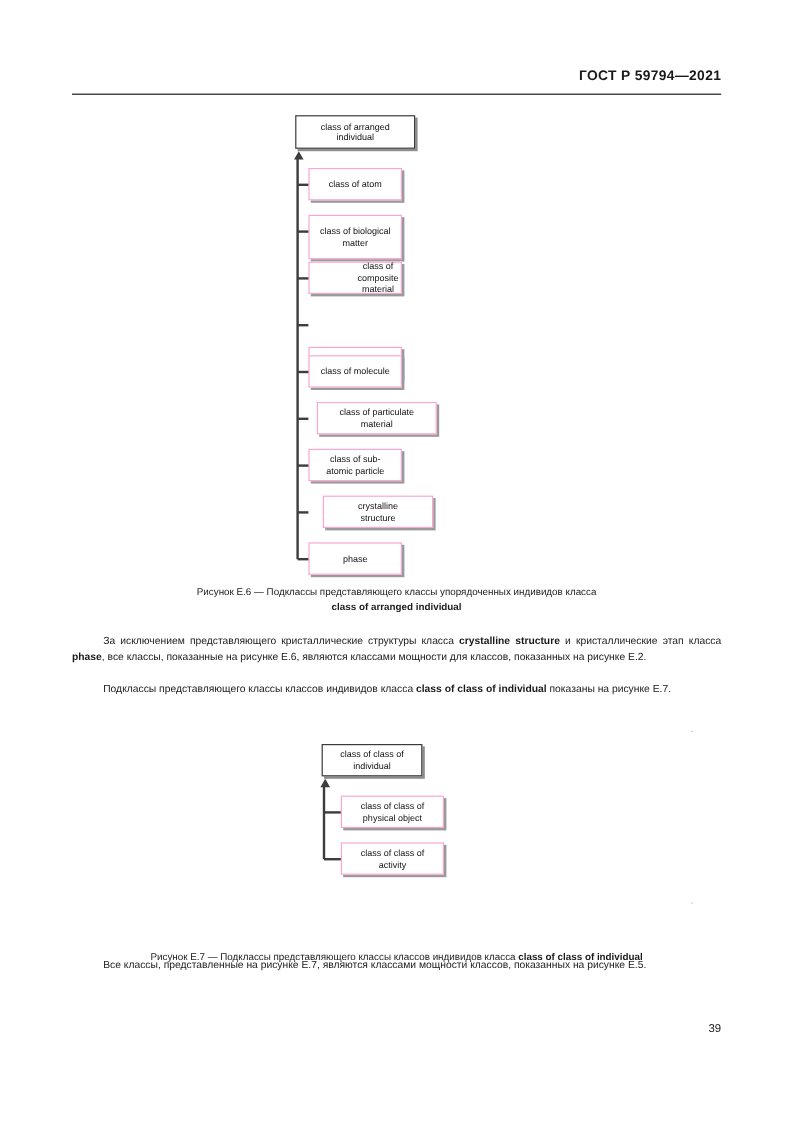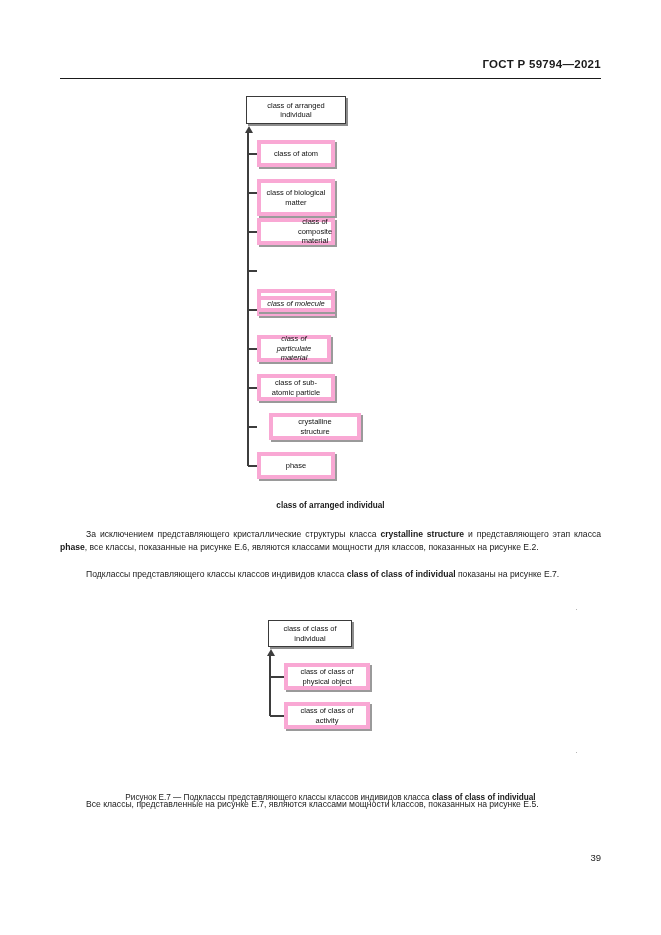--- a/index.html
+++ b/index.html
@@ -40,21 +40,21 @@
     position: absolute;
   }
   .diagram-inner {
     position: relative;
   }
 
   .node {
     position: absolute;
     box-sizing: border-box;
     background: #ffffff;
-    border: 4px solid #f9a8d4;
+    border: 1px solid #f9a8d4;
     box-shadow: 2px 2px 0 0 #9a9a9a;
     display: flex;
     align-items: center;
     justify-content: center;
     text-align: center;
     font-size: 7.5px;
     line-height: 1.25;
     color: #111111;
     padding: 1px 3px;
   }
@@ -148,25 +148,25 @@
       <div class="branch" style="left: 8px; top: 95.5px; width: 9px;"></div>
       <div class="node" style="left: 17px; top: 122px; width: 78px; height: 27px; padding-left: 41px;">
         <span class="node-text">class of composite
 material</span>
       </div>
       <div class="branch" style="left: 8px; top: 134.5px; width: 9px;"></div>
       <div class="node" style="left: 17px; top: 161px; width: 78px; height: 27px; margin-top: 32px;">
         <span class="node-text">class of compound</span>
       </div>
       <div class="branch" style="left: 8px; top: 173.5px; width: 9px;"></div>
-      <div class="node" style="left: 17px; top: 200px; width: 78px; height: 16px; font-style: italic;">
+      <div class="node" style="left: 17px; top: 200px; width: 78px; height: 27px;">
         <span class="node-text">class of molecule</span>
       </div>
       <div class="branch" style="left: 8px; top: 212.5px; width: 9px;"></div>
-      <div class="node" style="left: 17px; top: 239px; width: 74px; height: 27px; font-style: italic;">
+      <div class="node" style="left: 24px; top: 239px; width: 100px; height: 27px;">
         <span class="node-text">class of particulate
 material</span>
       </div>
       <div class="branch" style="left: 8px; top: 251.5px; width: 9px;"></div>
       <div class="node" style="left: 17px; top: 278px; width: 78px; height: 27px;">
         <span class="node-text">class of sub-
 atomic particle</span>
       </div>
       <div class="branch" style="left: 8px; top: 290.5px; width: 9px;"></div>
       <div class="node" style="left: 29px; top: 317px; width: 92px; height: 27px;">
@@ -176,26 +176,26 @@
       <div class="branch" style="left: 8px; top: 329.5px; width: 9px;"></div>
       <div class="node" style="left: 17px; top: 356px; width: 78px; height: 27px;">
         <span class="node-text">phase</span>
       </div>
       <div class="branch" style="left: 8px; top: 368.5px; width: 9px;"></div>
       <div class="trunk" style="left: 7px; top: 36px; height: 333.5px;"></div>
     </div>
 </div>
 
 <div class="caption" style="top:488px;">
-  <br>
+  <span>Рисунок Е.6 — Подклассы представляющего классы упорядоченных индивидов класса</span><br>
   <b>class of arranged individual</b>
 </div>
 
 <div class="para" style="top:528px;">
-  <span>За исключением представляющего кристаллические структуры класса </span><b>crystalline structure</b><span> и представляющего этап класса </span><b>phase</b><span>, все классы, показанные на рисунке Е.6, являются классами мощности для классов, показанных на рисунке Е.2.</span>
+  <span>За исключением представляющего кристаллические структуры класса </span><b>crystalline structure</b><span> и кристаллические этап класса </span><b>phase</b><span>, все классы, показанные на рисунке Е.6, являются классами мощности для классов, показанных на рисунке Е.2.</span>
 </div>
 
 <div class="para" style="top:568px;">
   <span>Подклассы представляющего классы классов индивидов класса </span><b>class of class of individual</b><span> показаны на рисунке Е.7.</span>
 </div>
 
 <div class="stray-dot" style="left:576px; top:609px;"></div>
 
 <div class="diagram" id="diagram-e7" style="left:262px; top:620px; width:140px; height:110px;">
   <div class="diagram-inner" id="e7-inner" style="width:140px; height:110px;">

